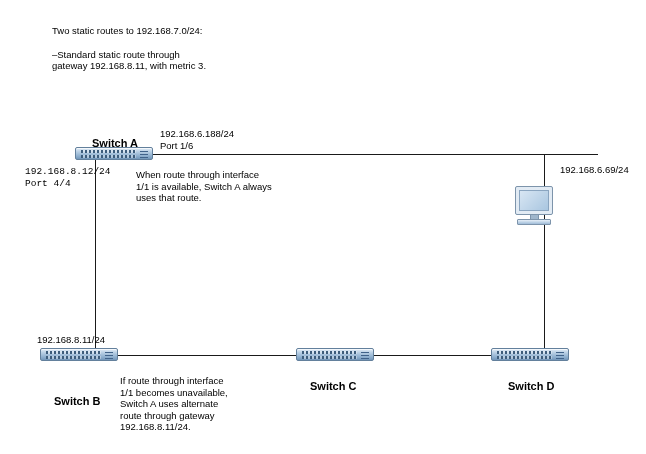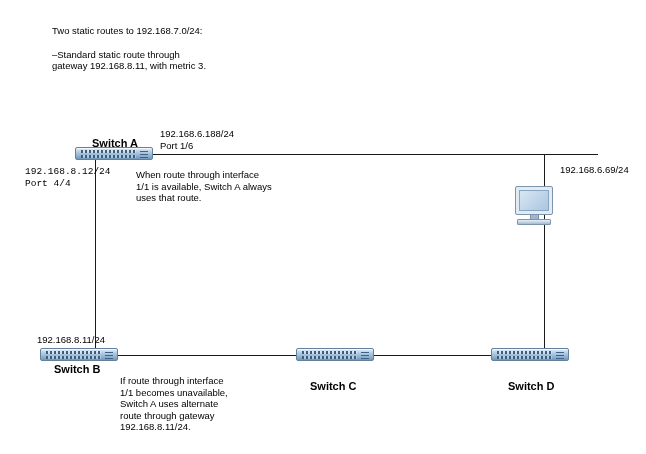--- a/index.html
+++ b/index.html
@@ -144,21 +144,21 @@
     </div>
     <div class="stand"></div>
     <div class="kb"></div>
   </div>
   <div class="txt" style="left:560px; top:164px;">192.168.6.69/24</div>
 
   <div class="txt" style="left:25px; top:334px;margin-left:12px;">192.168.8.11/24</div>
   <div class="switch" style="left:40px; top:348px;">
     <span class="led-block"></span>
   </div>
-  <div class="device-label" style="left:54px; top:354px;">Switch B</div>
+  <div class="device-label" style="left:54px; top:386px;">Switch B</div>
   <div class="txt" style="left:120px; top:375px;">If route through interface
 1/1 becomes unavailable,
 Switch A uses alternate
 route through gateway
 192.168.8.11/24.</div>
 
   <div class="switch" style="left:296px; top:348px;">
     <span class="led-block"></span>
   </div>
   <div class="device-label" style="left:310px; top:371px;">Switch C</div>

